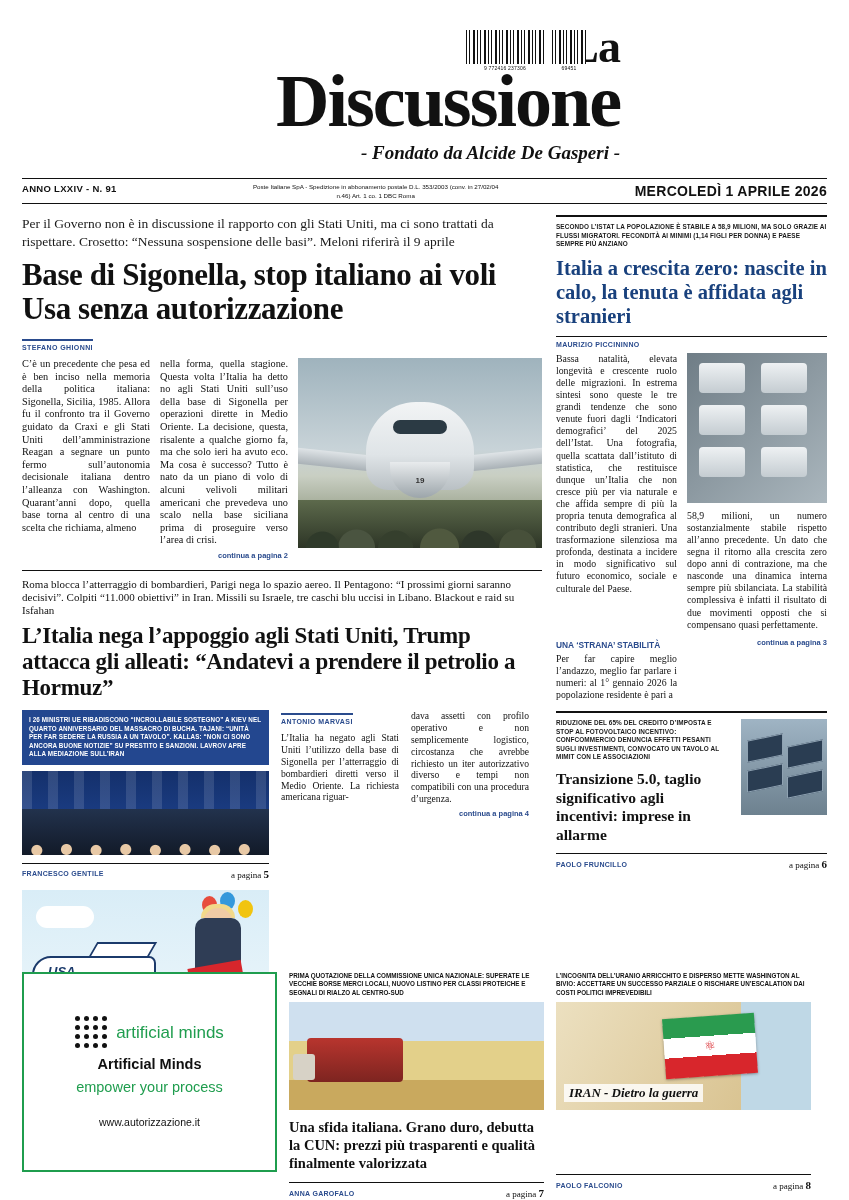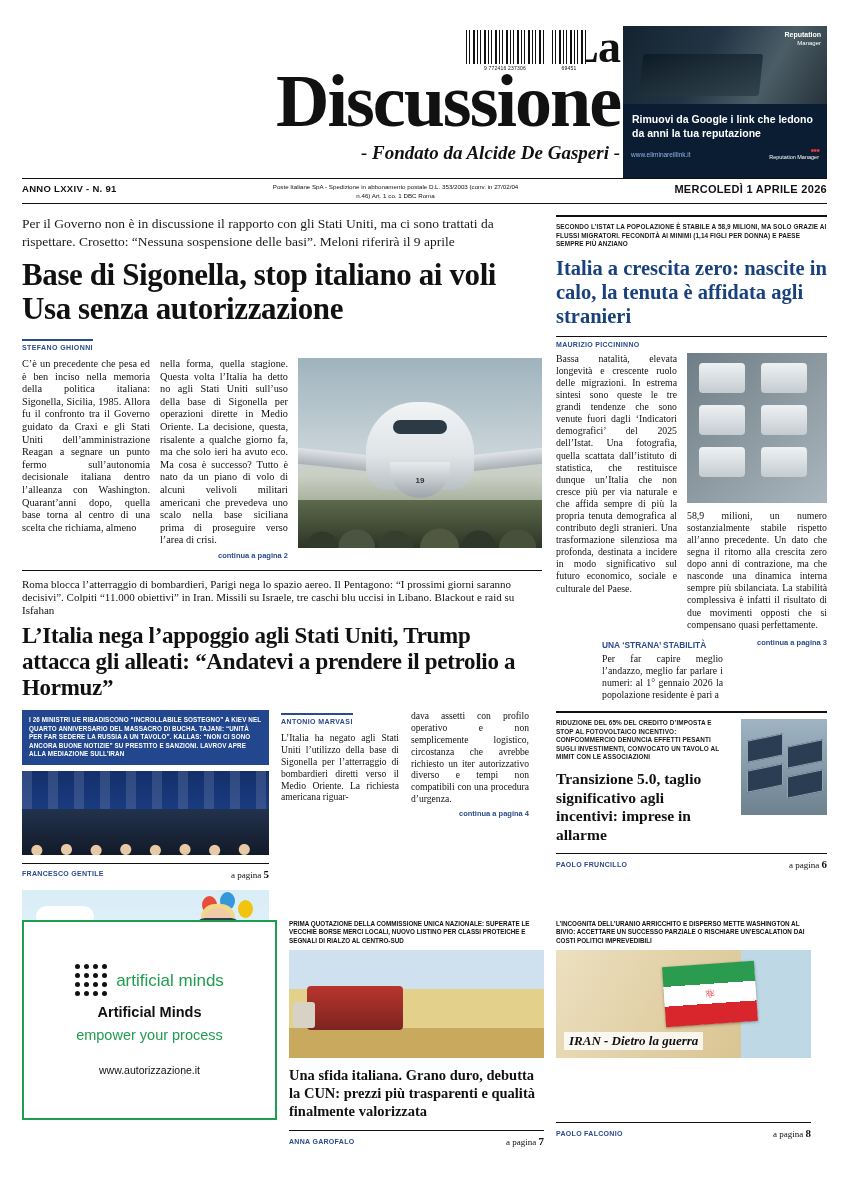--- a/index.html
+++ b/index.html
@@ -35,21 +35,21 @@
   .promo-txt{font-family:"Liberation Sans", sans-serif;font-size:10.5px;line-height:14px;padding:8px 9px 4px 9px;font-weight:600;}
   .promo-foot{display:flex;justify-content:space-between;align-items:center;padding:3px 8px 6px 8px;}
   .promo-url{font-family:"Liberation Sans", sans-serif;font-size:6.5px;color:#8fb6e6;}
   .promo-brand{font-family:"Liberation Sans", sans-serif;font-size:5.5px;color:#fff;text-align:right;line-height:7px;}
   .promo-brand .dots{color:#e03a3a;font-size:11px;letter-spacing:-1px;display:block;}
 
   .head-rule{position:absolute;left:22px;right:22px;top:178px;border-top:1.5px solid #111;}
   .head-info{position:absolute;left:22px;right:22px;top:183px;display:flex;justify-content:space-between;align-items:flex-start;font-family:"Liberation Sans", sans-serif;}
   .anno{font-size:9.5px;font-weight:bold;letter-spacing:.3px;}
   .postale{font-size:6.2px;line-height:8.5px;text-align:center;width:250px;}
-  .datehead{font-size:11px;font-weight:bold;letter-spacing:.3px;}
+  .datehead{font-size:14px;font-weight:bold;letter-spacing:.3px;}
   .head-rule2{position:absolute;left:22px;right:22px;top:203px;border-top:1.5px solid #111;}
 
   
   .content{position:absolute;left:22px;right:22px;top:215px;display:flex;gap:14px;}
   .col-left{width:520px;}
   .col-right{width:271px;}
 
   .kicker-top{font-size:13.5px;line-height:17.5px;color:#1a1a1a;}
   h1.lead{font-family:"Liberation Serif", serif;font-weight:bold;font-size:31px;line-height:34px;margin:8px 0 10px 0;letter-spacing:-.4px;}
 
@@ -135,21 +135,21 @@
 
   .rbox2{margin-top:10px;border-top:2px solid #111;padding-top:6px;display:flex;gap:10px;}
   .rbox2-l{width:175px;}
   .rbox2-r{width:86px;}
   h3.rtitle2{font-family:"Liberation Serif", serif;font-weight:bold;font-size:15.5px;line-height:18.5px;margin:8px 8px 0 0;}
   .solar{width:86px;height:96px;background:linear-gradient(#9fb4c4,#6d818f);position:relative;overflow:hidden;}
   .solar .panel{position:absolute;background:#2a3d52;border:1px solid #8fa2b2;}
   .rbox2-foot{display:flex;justify-content:space-between;align-items:center;margin-top:9px;border-top:1px solid #111;padding-top:4px;}
 
   
-  .bottom{position:absolute;left:22px;right:22px;top:920px;display:flex;gap:12px;}
+  .bottom{position:absolute;left:22px;right:22px;top:972px;display:flex;gap:12px;}
   .ad{width:255px;height:200px;border:2px solid #1f9d4e;box-sizing:border-box;display:flex;flex-direction:column;align-items:center;justify-content:center;gap:7px;background:#fff;}
   .ad-logo{display:flex;align-items:center;gap:8px;}
   .dots-grid{display:grid;grid-template-columns:repeat(4,6px);grid-template-rows:repeat(4,6px);gap:3px;}
   .dots-grid i{display:block;width:5px;height:5px;border-radius:50%;background:#111;}
   .ad-name{font-family:"Liberation Sans", sans-serif;font-size:17px;color:#1f9d4e;font-weight:500;}
   .ad-t1{font-family:"Liberation Sans", sans-serif;font-size:14.5px;font-weight:bold;color:#111;}
   .ad-t2{font-family:"Liberation Sans", sans-serif;font-size:14.5px;color:#1f9d4e;}
   .ad-url{font-family:"Liberation Sans", sans-serif;font-size:10.5px;color:#111;margin-top:14px;}
 
   .bcol{width:255px;}
@@ -183,36 +183,20 @@
       <div>
         <div class="bc w1"></div>
         <div class="bc-num">9 772416 237306</div>
       </div>
       <div>
         <div class="bc w2"></div>
         <div class="bc-num">69451</div>
       </div>
     </div>
 
-    <div class="promo">
-      <div class="promo-img">
-        <div class="promo-logo">
-          <b>Reputation</b>
-          <span>Manager</span>
-        </div>
-      </div>
-      <div class="promo-txt">Rimuovi da Google i link che ledono da anni la tua reputazione</div>
-      <div class="promo-foot">
-        <div class="promo-url">www.eliminareillink.it</div>
-        <div class="promo-brand">
-          <span class="dots">•••</span>
-          <span>Reputation Manager</span>
-        </div>
-      </div>
-    </div>
 
     <div class="head-rule"></div>
     <div class="head-info">
       <div class="anno">ANNO LXXIV - N. 91</div>
       <div class="postale">Poste Italiane SpA - Spedizione in abbonamento postale D.L. 353/2003 (conv. in 27/02/04 n.46) Art. 1 co. 1 DBC Roma</div>
       <div class="datehead">MERCOLEDÌ 1 APRILE 2026</div>
     </div>
     <div class="head-rule2"></div>
   </div>
 
@@ -314,21 +298,21 @@
               <div class="seat" style="left:74px;top:10px;"></div>
               <div class="seat" style="left:12px;top:52px;"></div>
               <div class="seat" style="left:74px;top:52px;"></div>
               <div class="seat" style="left:12px;top:94px;"></div>
               <div class="seat" style="left:74px;top:94px;"></div>
             </div>
             <div class="r-col" style="width:140px;margin-top:7px;">58,9 milioni, un numero sostanzialmente stabile rispetto all’anno precedente. Un dato che segna il ritorno alla crescita zero dopo anni di contrazione, ma che nasconde una dinamica interna sempre più sbilanciata. La stabilità complessiva è infatti il risultato di due movimenti opposti che si compensano quasi perfettamente.</div>
           </div>
         </div>
         <div style="display:flex;gap:10px;margin-top:3px;">
-          <div style="width:121px;margin-left:46px;">
+          <div style="width:121px;">
             <div class="r-sub">UNA ‘STRANA’ STABILITÀ</div>
             <div class="r-col" style="width:121px;">Per far capire meglio l’andazzo, meglio far parlare i numeri: al 1° gennaio 2026 la popolazione residente è pari a</div>
           </div>
           <div style="width:140px;">
             <div class="r-cont">
               <span>continua a pagina</span>
               <span>3</span>
             </div>
           </div>
         </div>

